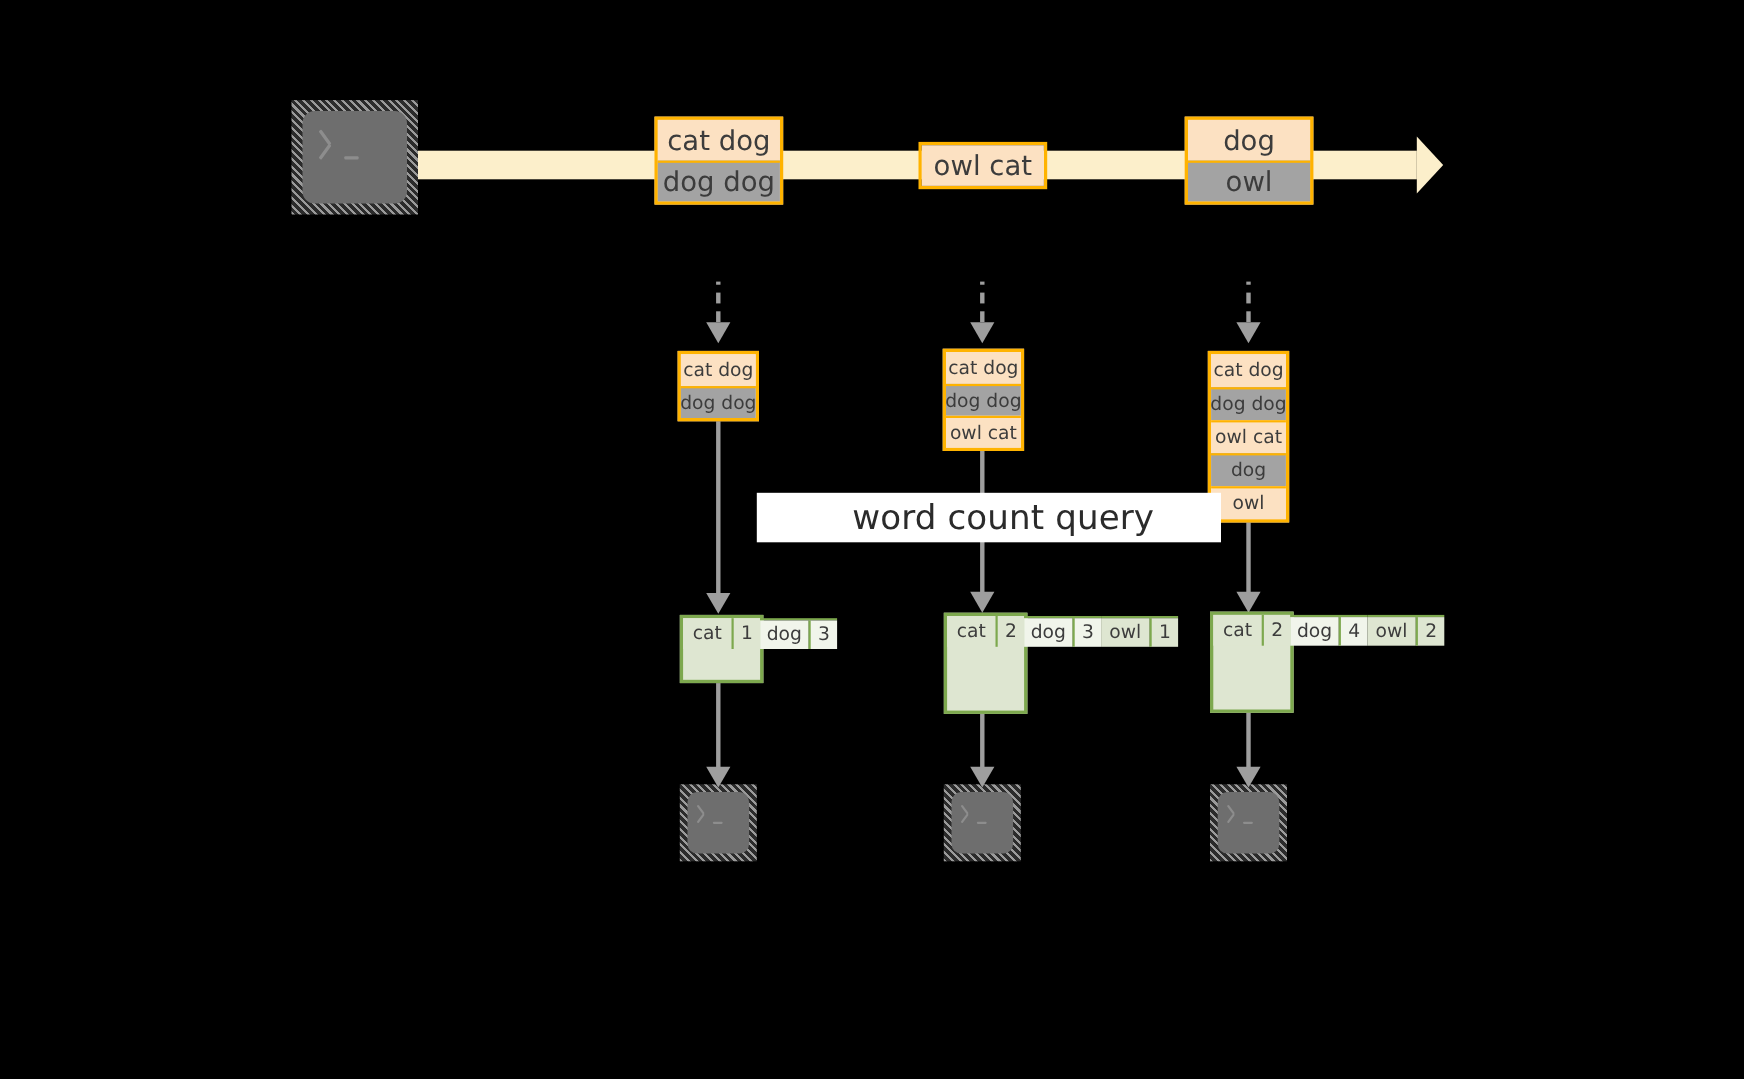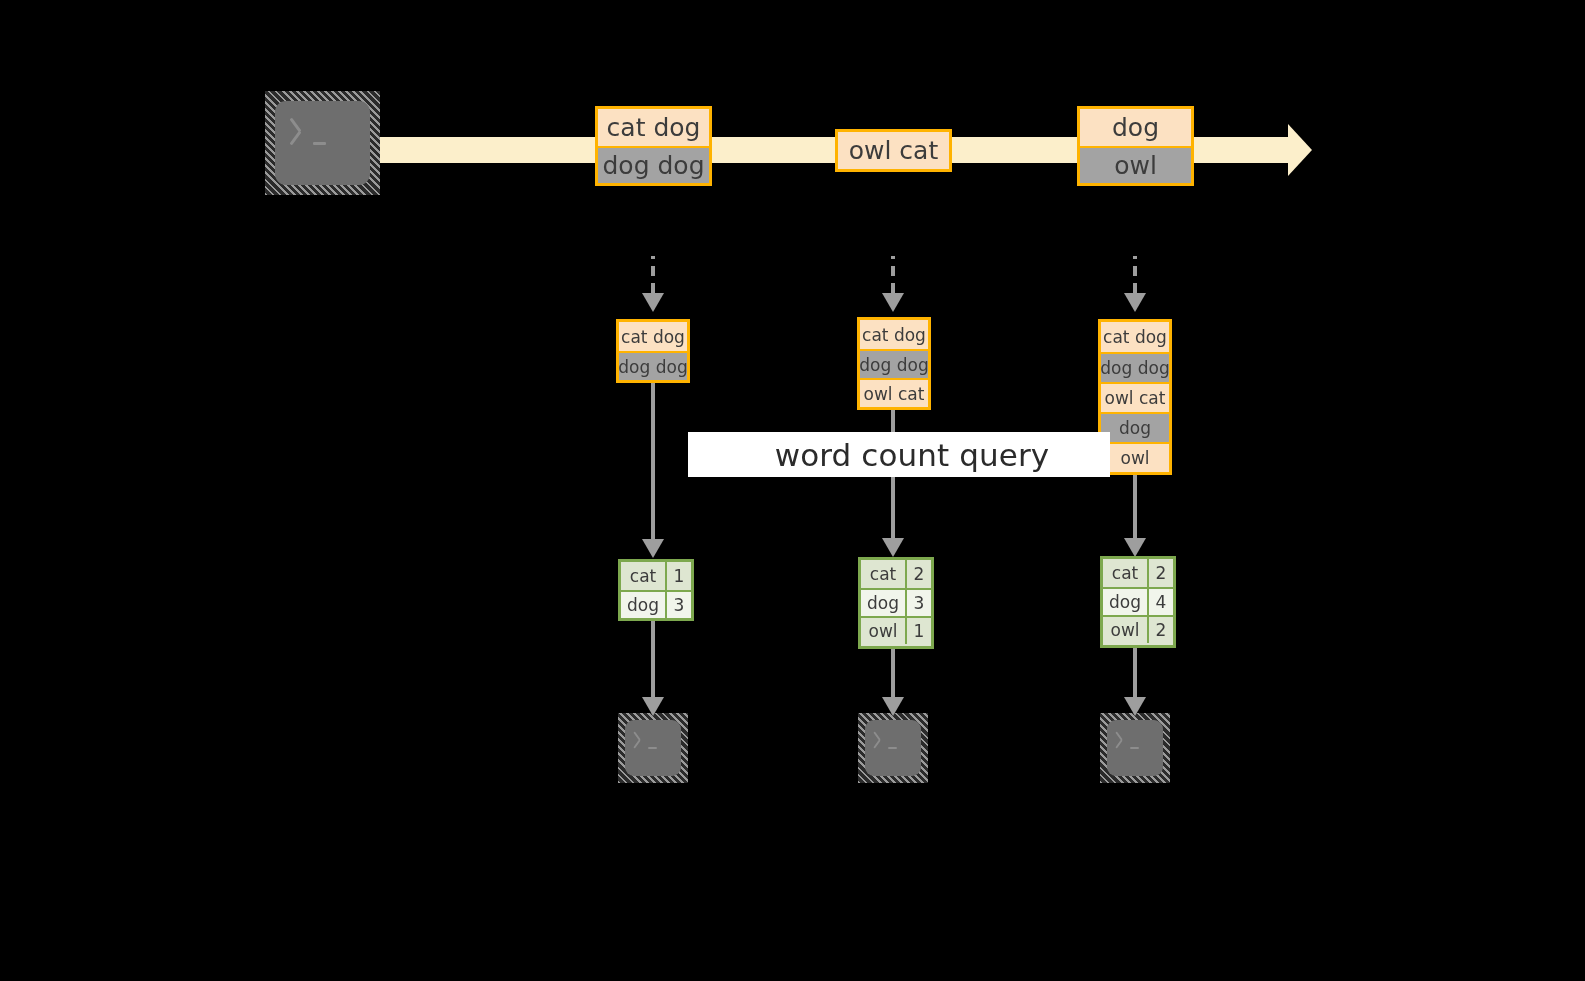--- a/index.html
+++ b/index.html
@@ -99,21 +99,21 @@
   .obox .row.light { background: #a3a3a3; }
 
   .obox.big .row { font-size: 25px; height: 37px; }
   .obox.mini .row { font-size: 17px; height: 27px; }
 
   
   .gtable {
     position: absolute;
     border: 3px solid #7DA84E;
     display: flex;
-    flex-direction: column;
+    flex-direction: row;
     z-index: 5;
     background: #DEE6D1;
   }
   .gtable .grow {
     display: flex;
     height: 28px;
     border-top: 2px solid #7DA84E;
   }
   .gtable .grow:first-child { border-top: none; }
   .gtable .grow .k, .gtable .grow .v {
@@ -248,21 +248,21 @@
   </div>
   <div class="varrow" style="left:881px; top:410px; width:24px; height:147px;">
     <div class="shaft" style="height:130px;"></div>
     <div class="head"></div>
   </div>
   <div class="varrow" style="left:1123px; top:475px; width:24px; height:82px;">
     <div class="shaft" style="height:65px;"></div>
     <div class="head"></div>
   </div>
 
-  <div class="query-band" style="left:688px; top:432px; width:422px; height:45px;padding-left:26px;">
+  <div class="query-band" style="left:688px; top:448px; width:422px; height:45px;padding-left:26px;">
     <span>word count query</span>
   </div>
 
   <div class="gtable" style="left:618px; top:559px; width:76px; height:62px;">
     <div class="grow">
       <div class="k">cat</div>
       <div class="v">1</div>
     </div>
     <div class="grow light">
       <div class="k">dog</div>

